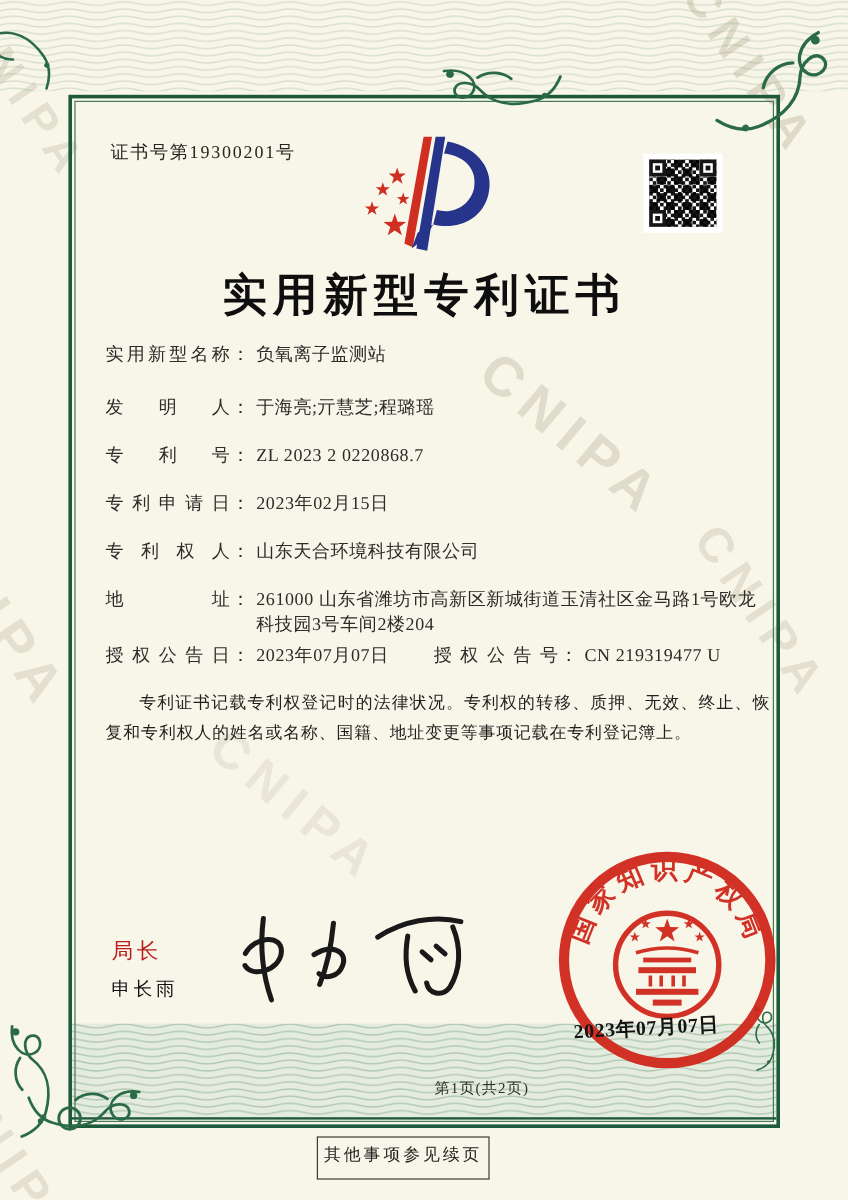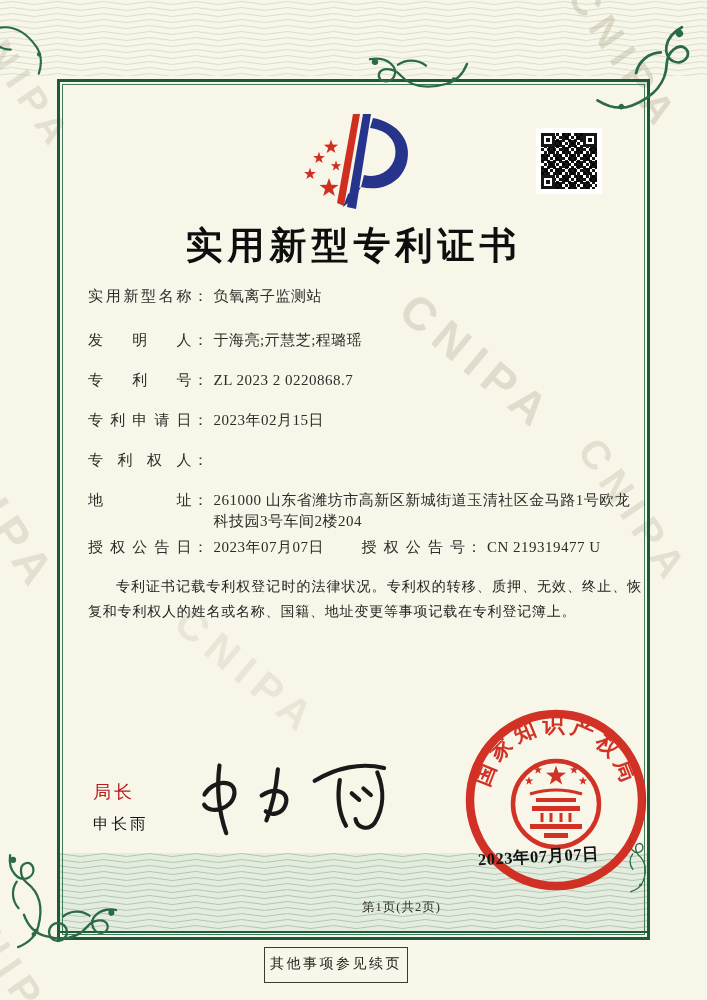--- a/index.html
+++ b/index.html
@@ -28,21 +28,21 @@
      background-size:6px 6px, 14px 14px;background-blend-mode:multiply;}
   .finder{position:absolute;width:14px;height:14px;border:3px solid #161616;background:#fff;box-sizing:border-box;}
   .finder::after{content:"";position:absolute;inset:2px;background:#161616;}
   .finder.tl{left:0;top:0}.finder.tr{right:0;top:0}.finder.bl{left:0;bottom:0}
 
   .title{position:absolute;left:0;top:221px;width:707px;text-align:center;font-size:37px;font-weight:bold;
          color:#0e0e0e;letter-spacing:5px;}
 
   
   .fields{position:absolute;left:88px;top:286px;width:556px;font-size:15px;color:#2c2c28;}
-  .frow{display:flex;align-items:flex-start;line-height:21px;letter-spacing:0.5px;}
+  .frow{display:flex;align-items:flex-start;line-height:21px;letter-spacing:0.5px;justify-content:center;}
   .flabel{width:104px;flex:none;text-align:justify;text-align-last:justify;}
   .fcolon{flex:none;margin:0 5px 0 1px;}
   .fvalue{flex:1;}
   .fv-fixed{flex:none;width:148px;}
   .mb24{margin-bottom:23px}.mb20{margin-bottom:19px}.mb4{margin-bottom:5px}
 
   
   .paras{position:absolute;left:88px;top:574px;width:554px;font-size:14px;line-height:25px;
          color:#1f1f1c;text-align:justify;letter-spacing:0.8px;}
   .paras p{margin:0 0 8px 0;text-indent:2em;}
@@ -99,20 +99,21 @@
   <span class="wm" style="left:-18px;top:888px;font-size:40px;transform:rotate(56deg);">CNIPA</span>
 
   <div class="frame" style="z-index:1">
     <div class="frame-inner"></div>
   </div>
 
   <div class="band"></div>
   <div class="page-num">第1页(共2页)</div>
   <div class="note-box">其他事项参见续页</div>
 
+  <div class="certno" style="z-index:3">证书号第19300201号</div>
 
   <svg class="logo" viewBox="0 0 118 102" style="z-index:3">
     <polygon points="57,4 64,4 48,96 41,93" fill="#cf2e21"></polygon>
     <polygon points="67,4 75,4 60,99 51,97" fill="#26348b"></polygon>
     <path d="M77,8 C103,13 116,32 111,52 C106,73 85,82 65,77 L68,65 C83,69 96,60 99,47 C102,32 92,20 74,18 Z" fill="#26348b"></path>
     <path d="M65,77 C60,86 54,92 47,97 L52,84 Z" fill="#26348b"></path>
     <use href="#star" fill="#cf2e21" transform="translate(35,37) scale(0.75)"></use>
     <use href="#star" fill="#cf2e21" transform="translate(23,48) scale(0.62)"></use>
     <use href="#star" fill="#cf2e21" transform="translate(40,56) scale(0.55)"></use>
     <use href="#star" fill="#cf2e21" transform="translate(14,64) scale(0.62)"></use>
@@ -146,20 +147,21 @@
       <span class="fvalue">ZL 2023 2 0220868.7</span>
     </div>
     <div class="frow mb20">
       <span class="flabel">专利申请日</span>
         <span class="fcolon">：</span>
       <span class="fvalue">2023年02月15日</span>
     </div>
     <div class="frow mb20">
       <span class="flabel">专利权人</span>
         <span class="fcolon">：</span>
+      <span class="fvalue">山东天合环境科技有限公司</span>
     </div>
     <div class="frow mb4">
       <span class="flabel">地址</span>
         <span class="fcolon">：</span>
       <span class="fvalue">261000 山东省潍坊市高新区新城街道玉清社区金马路1号欧龙科技园3号车间2楼204</span>
     </div>
     <div class="frow">
       <span class="flabel">授权公告日</span>
         <span class="fcolon">：</span>
       <span class="fv-fixed">2023年07月07日</span>

